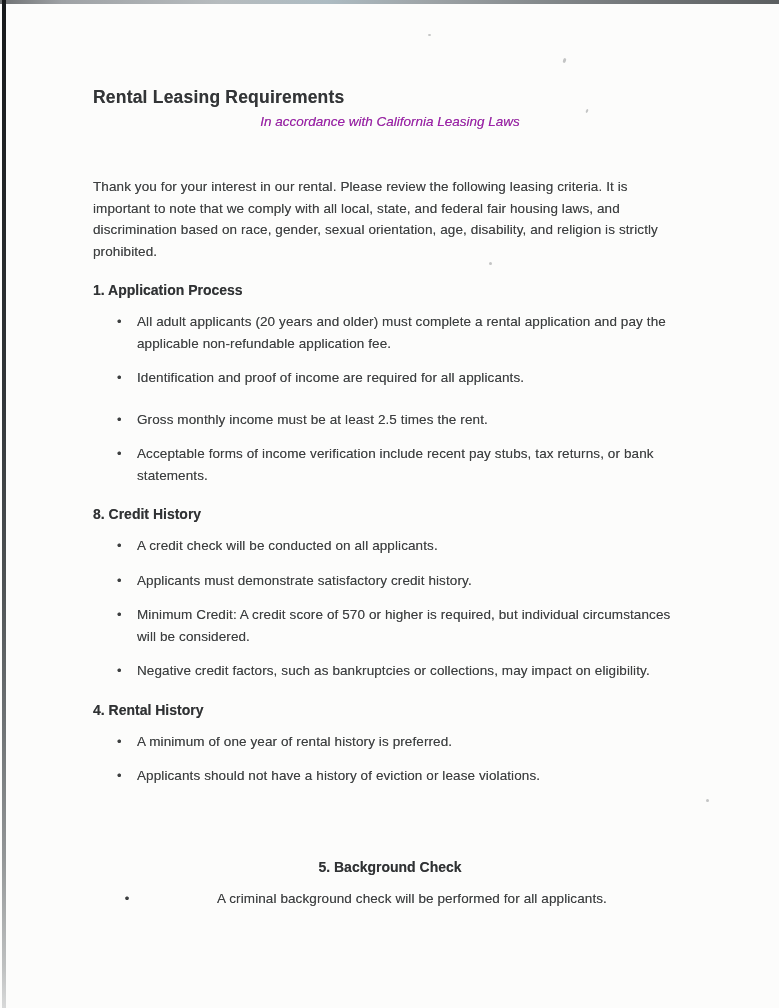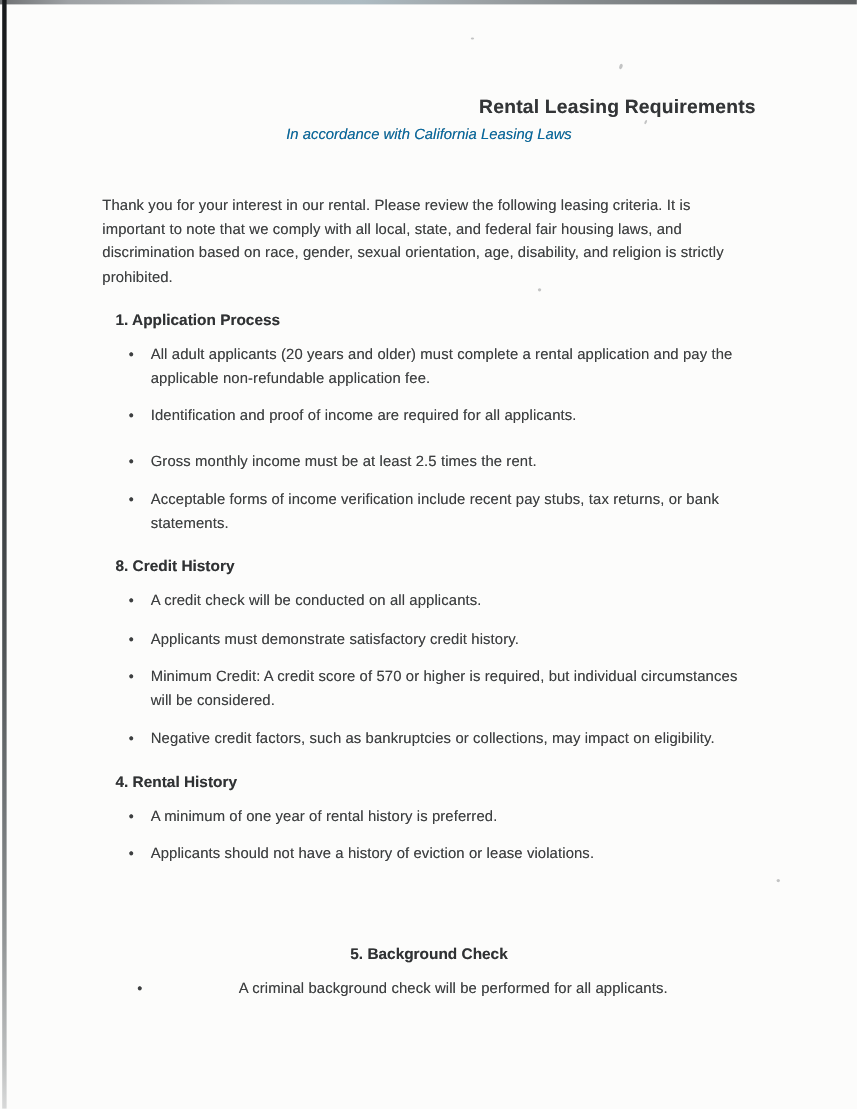--- a/index.html
+++ b/index.html
@@ -45,32 +45,32 @@
   .speck-4 { left: 706px; top: 799px; width: 3px; height: 3px; }
   .speck-5 { left: 586px; top: 109px; width: 2px; height: 4px; transform: rotate(25deg); }
 
   
   .page-content {
     position: relative;
     padding: 87px 92px 0 93px;
     text-shadow: 0 0 0.5px rgba(61,63,64,0.55);
   }
   .doc-title {
-    text-align: right;
+    text-align: left;
     font-size: 17.5px;
     font-weight: 700;
     color: #333537;
     margin: 0;
     letter-spacing: 0.2px;
   }
   .doc-subtitle {
     text-align: center;
     font-style: italic;
     font-size: 13.5px;
-    color: #0369a1;
+    color: #a21caf;
     margin: 6px 0 0 0;
   }
   .doc-intro {
     margin: 47px 0 0 0;
     font-size: 13.5px;
     line-height: 21.5px;
     letter-spacing: 0.1px;
   }
   .doc-sections {
     margin-top: 2px;
@@ -79,21 +79,21 @@
     margin-top: 20px;
   }
   .doc-sections > .section:nth-of-type(5) {
     margin-top: 72px;
     text-align: center;
   }
   .section-heading {
     font-size: 14px;
     font-weight: 700;
     color: #303234;
-    margin: 12px;
+    margin: 0;
   }
   .bullet-list {
     list-style: none;
     margin: 0;
     padding: 0;
   }
   .bullet-item {
     display: flex;
     margin-top: 13px;
     font-size: 13.5px;

